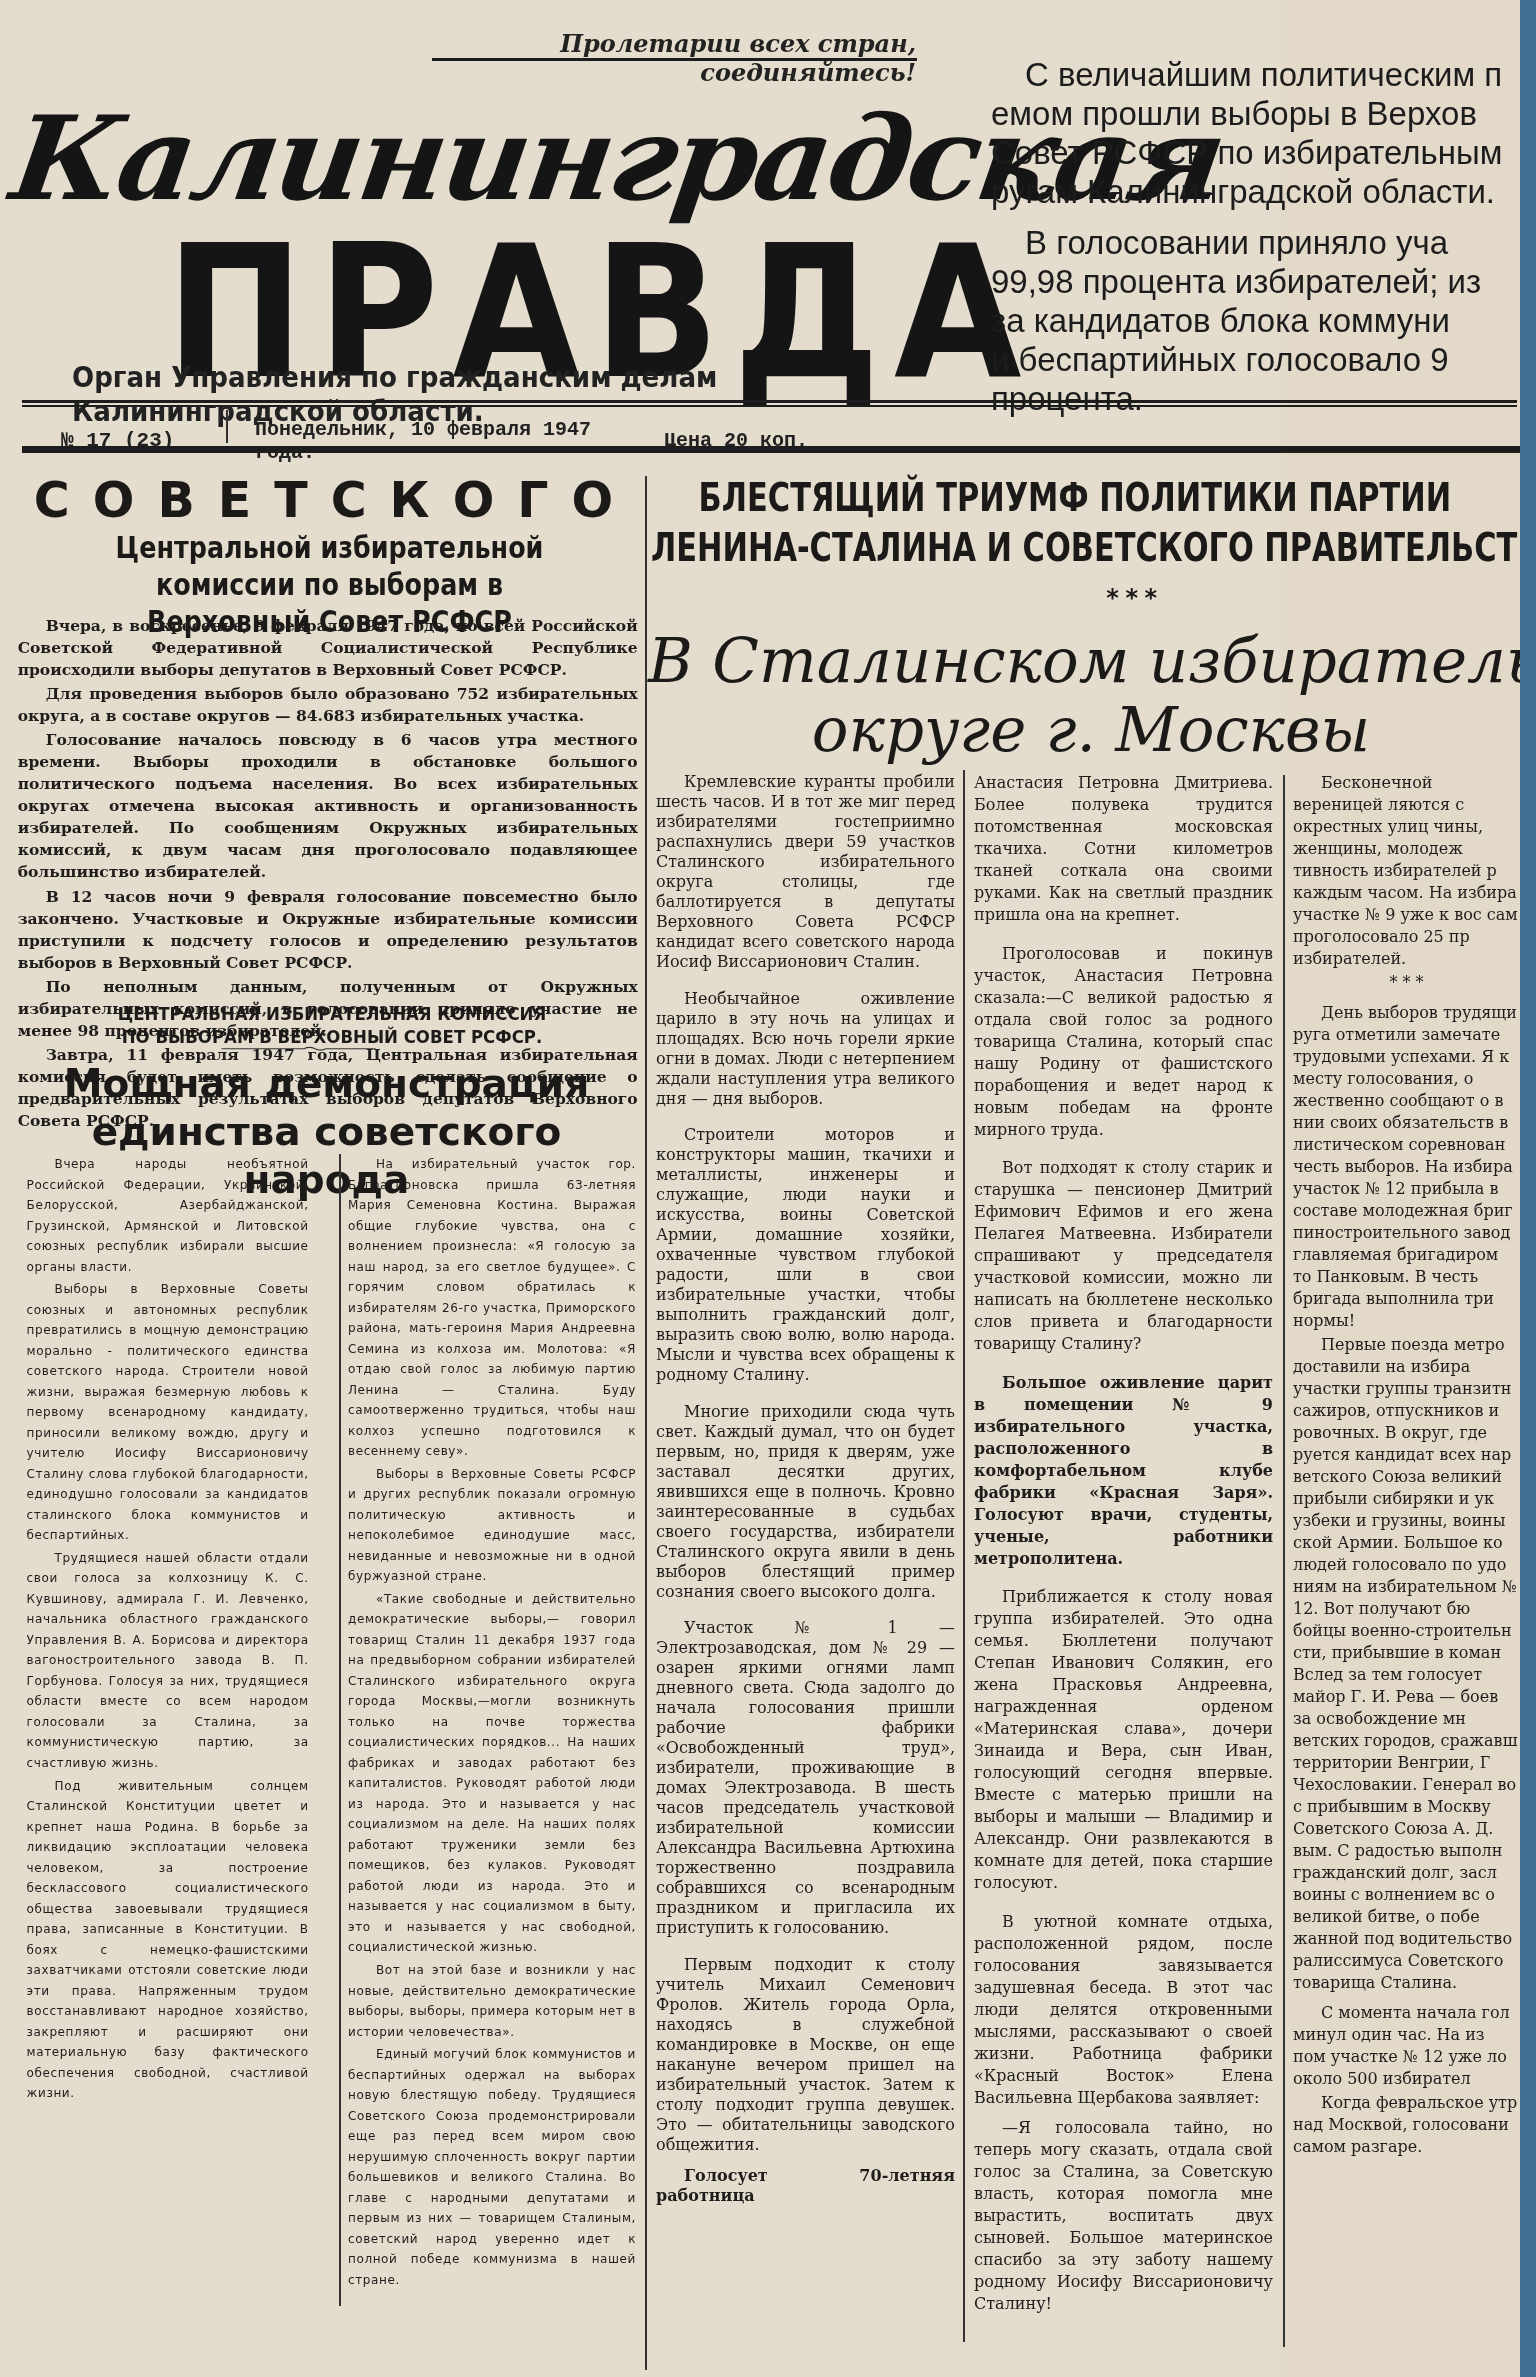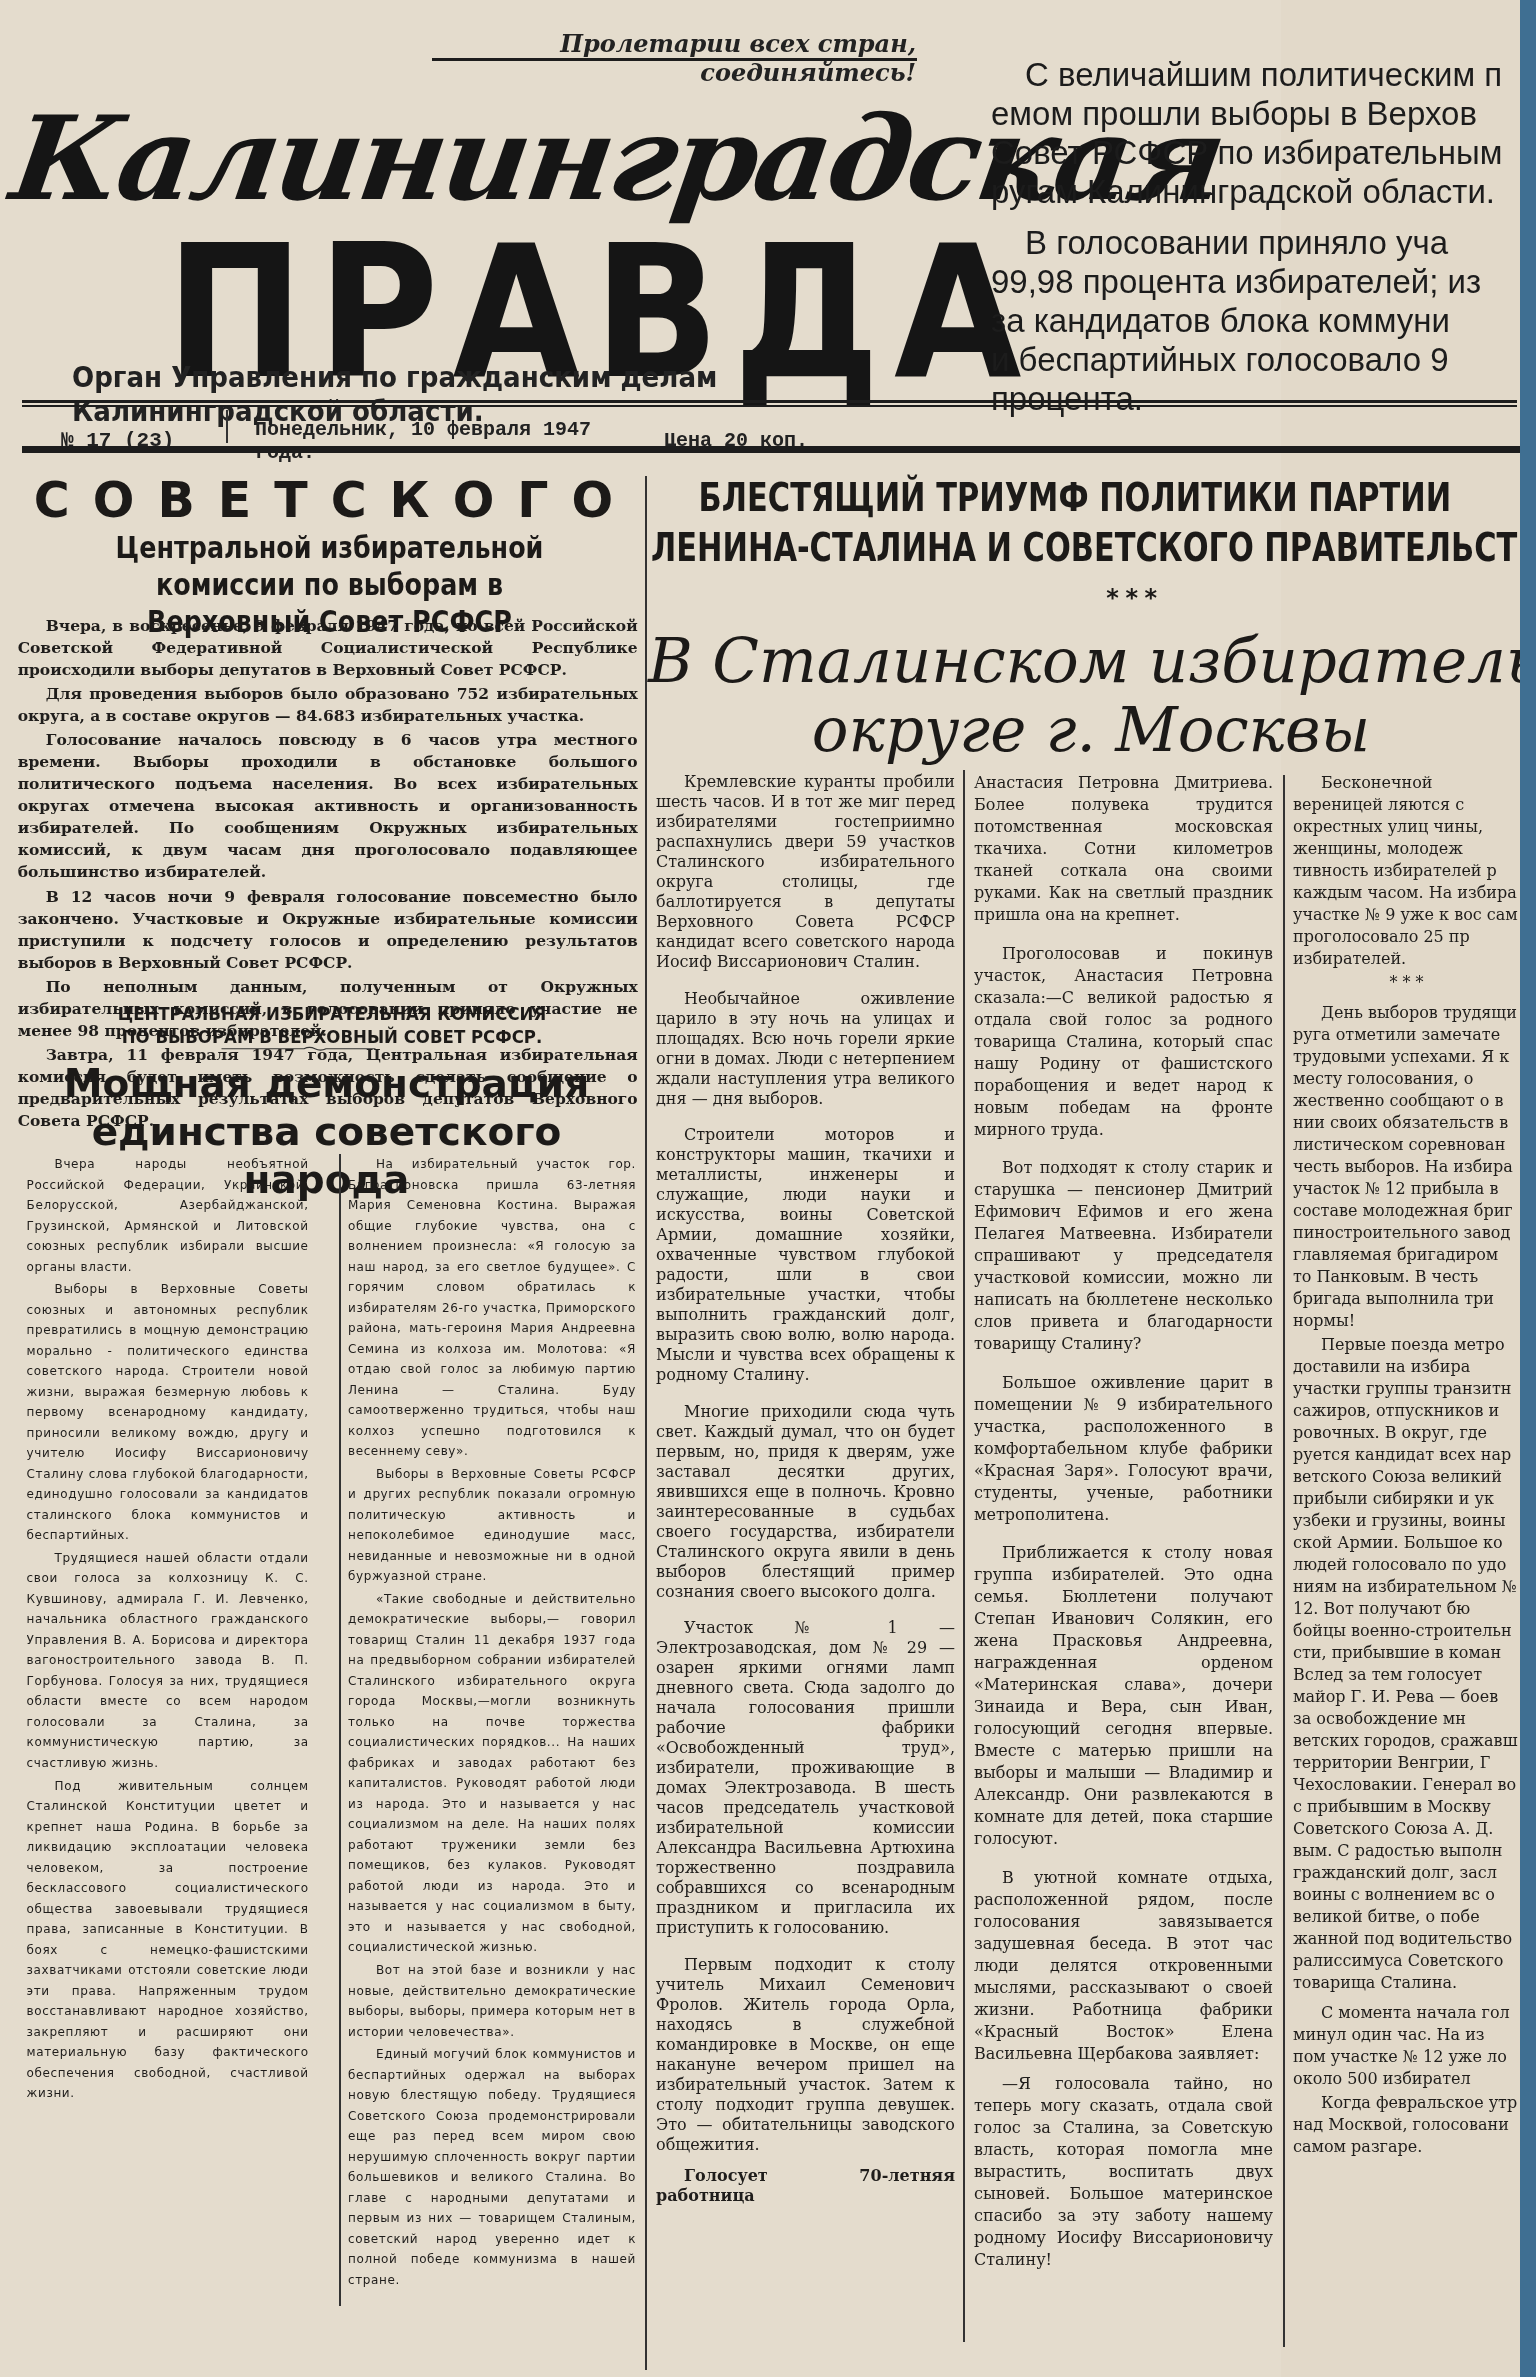--- a/index.html
+++ b/index.html
@@ -117,21 +117,21 @@
     <p style="margin-top:16.6px;">Многие приходили сюда чуть свет. Каждый думал, что он будет первым, но, придя к дверям, уже заставал десятки других, явившихся еще в полночь. Кровно заинтересованные в судьбах своего государства, избиратели Сталинского округа явили в день выборов блестящий пример сознания своего высокого долга.</p>
     <p style="margin-top:16.6px;">Участок № 1 — Электрозаводская, дом № 29 — озарен яркими огнями ламп дневного света. Сюда задолго до начала голосования пришли рабочие фабрики «Освобожденный труд», избиратели, проживающие в домах Электрозавода. В шесть часов председатель участковой избирательной комиссии Александра Васильевна Артюхина торжественно поздравила собравшихся со всенародным праздником и пригласила их приступить к голосованию.</p>
     <p style="margin-top:16.6px;">Первым подходит к столу учитель Михаил Семенович Фролов. Житель города Орла, находясь в служебной командировке в Москве, он еще накануне вечером пришел на избирательный участок. Затем к столу подходит группа девушек. Это — обитательницы заводского общежития.</p>
     <p style="margin-top:11px;font-weight:bold;">Голосует 70-летняя работница</p>
   </div>
   <div class="vrule" style="left:963px;top:770px;height:1572px;"></div>
   <div class="col" style="left:974px;top:772px;width:299px;height:1595px;font-size:16px;line-height:22px;">
     <p style="text-indent:0;">Анастасия Петровна Дмитриева. Более полувека трудится потомственная московская ткачиха. Сотни километров тканей соткала она своими руками. Как на светлый праздник пришла она на крепнет.</p>
     <p style="margin-top:16.6px;">Проголосовав и покинув участок, Анастасия Петровна сказала:—С великой радостью я отдала свой голос за родного товарища Сталина, который спас нашу Родину от фашистского порабощения и ведет народ к новым победам на фронте мирного труда.</p>
     <p style="margin-top:16.6px;">Вот подходят к столу старик и старушка — пенсионер Дмитрий Ефимович Ефимов и его жена Пелагея Матвеевна. Избиратели спрашивают у председателя участковой комиссии, можно ли написать на бюллетене несколько слов привета и благодарности товарищу Сталину?</p>
-    <p style="margin-top:16.6px;">Большое оживление царит в помещении № 9 избирательного участка, расположенного в комфортабельном клубе фабрики «Красная Заря». Голосуют врачи, студенты, ученые, работники метрополитена.</p>
+    <p style="margin-top:16.6px;font-weight:bold;">Большое оживление царит в помещении № 9 избирательного участка, расположенного в комфортабельном клубе фабрики «Красная Заря». Голосуют врачи, студенты, ученые, работники метрополитена.</p>
     <p style="margin-top:16.6px;">Приближается к столу новая группа избирателей. Это одна семья. Бюллетени получают Степан Иванович Солякин, его жена Прасковья Андреевна, награжденная орденом «Материнская слава», дочери Зинаида и Вера, сын Иван, голосующий сегодня впервые. Вместе с матерью пришли на выборы и малыши — Владимир и Александр. Они развлекаются в комнате для детей, пока старшие голосуют.</p>
     <p style="margin-top:16.6px;">В уютной комнате отдыха, расположенной рядом, после голосования завязывается задушевная беседа. В этот час люди делятся откровенными мыслями, рассказывают о своей жизни. Работница фабрики «Красный Восток» Елена Васильевна Щербакова заявляет:</p>
     <p style="margin-top:7.8px;">—Я голосовала тайно, но теперь могу сказать, отдала свой голос за Сталина, за Советскую власть, которая помогла мне вырастить, воспитать двух сыновей. Большое материнское спасибо за эту заботу нашему родному Иосифу Виссарионовичу Сталину!</p>
   </div>
   <div class="vrule" style="left:1283px;top:775px;height:1572px;"></div>
   <div class="col" style="left:1293px;top:772px;width:227px;height:1595px;font-size:16px;line-height:22px;text-align:left;white-space:normal;">
     <p>Бесконечной вереницей ляются с окрестных улиц чины, женщины, молодеж тивность избирателей р каждым часом. На избира участке № 9 уже к вос сам проголосовало 25 пр избирателей.</p>
     <p style="text-align:center;text-indent:0;">* * *</p>
     <p style="margin-top:7.8px;">День выборов трудящи руга отметили замечате трудовыми успехами. Я к месту голосования, о жественно сообщают о в нии своих обязательств в листическом соревнован честь выборов. На избира участок № 12 прибыла в составе молодежная бриг пиностроительного завод главляемая бригадиром то Панковым. В честь бригада выполнила три нормы!</p>
     <p>Первые поезда метро доставили на избира участки группы транзитн сажиров, отпускников и ровочных. В округ, где руется кандидат всех нар ветского Союза великий прибыли сибиряки и ук узбеки и грузины, воины ской Армии. Большое ко людей голосовало по удо ниям на избирательном № 12. Вот получают бю бойцы военно-строительн сти, прибывшие в коман Вслед за тем голосует майор Г. И. Рева — боев за освобождение мн ветских городов, сражавш территории Венгрии, Г Чехословакии. Генерал во с прибывшим в Москву Советского Союза А. Д. вым. С радостью выполн гражданский долг, засл воины с волнением вс о великой битве, о побе жанной под водительство ралиссимуса Советского товарища Сталина.</p>

